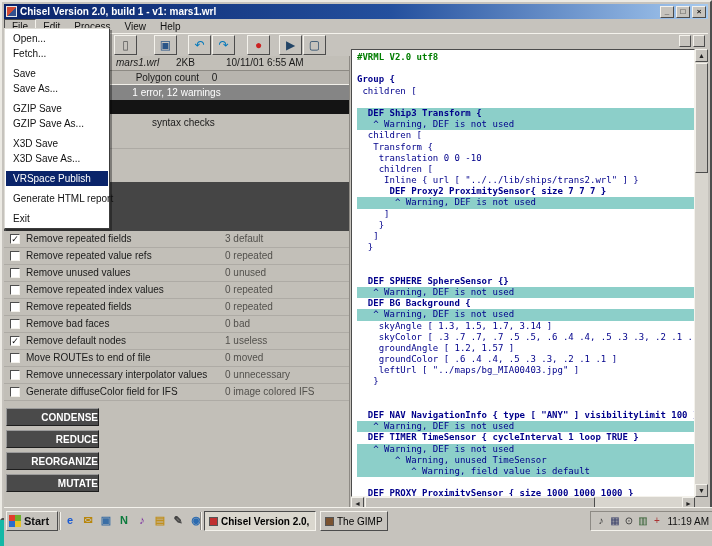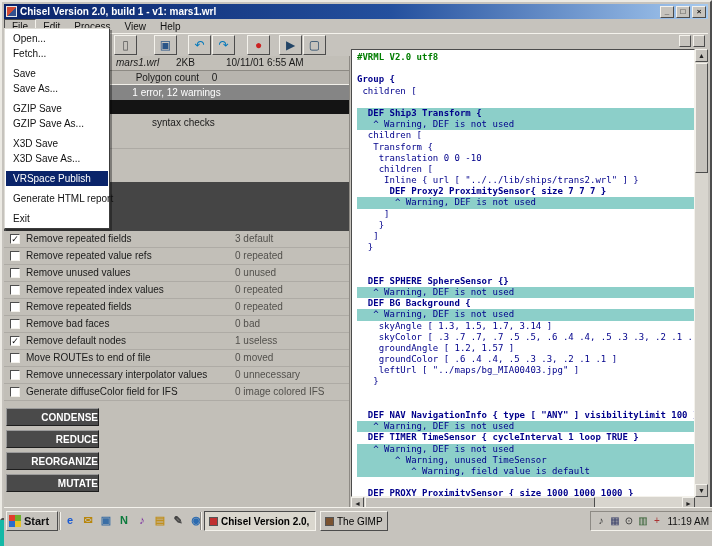--- a/index.html
+++ b/index.html
@@ -62,21 +62,21 @@
   .info-row { position:relative; height:35px; line-height:17px; background:#c2bfb8; border-bottom:1px solid #adaaa4;margin-left:38px; }
   .info-row.dark { background:#707070; color:#fff; border-bottom:1px solid #4c4c4c; }
   .info-label { position:absolute; left:110px; }
   .dark-block { position:absolute; left:0; top:126px; right:0; height:49px; background:#454545; }
   .opt-list { position:absolute; left:0; top:175px; right:0; }
   .opt-row { position:relative; height:17px; line-height:16px; border-bottom:1px solid #aeaba5; background:#c2bfb8; }
   .cb { position:absolute; left:6px; top:3px; width:10px; height:10px; background:#fff;
         border:1px solid; border-color:#4c4c4c #f4f2ec #f4f2ec #4c4c4c;
         font-size:9px; line-height:9px; text-align:center; color:#111; }
   .opt-label { position:absolute; left:22px; }
-  .opt-val { position:absolute; left:231px; color:#52504c; }
+  .opt-val { position:absolute; left:221px; color:#52504c; }
   .sect-buttons { position:absolute; left:0; top:352px; }
   .section-btn { width:93px; height:18px; line-height:17px; margin:0 0 4px 2px; text-align:right;
                  background:#4a4a4a; color:#fff; font-weight:bold; font-size:10px;
                  border:1px solid; border-color:#9b9b9b #1d1d1d #1d1d1d #9b9b9b; }
 
   
   .right-pane { position:absolute; left:349px; top:31px; right:2px; bottom:8px; }
   .pane-top { position:absolute; left:0; top:0; right:0; height:16px; }
   .pane-btn { position:absolute; top:2px; width:12px; height:12px; }
   .pane-btn.b1 { right:17px; } .pane-btn.b2 { right:3px; }

